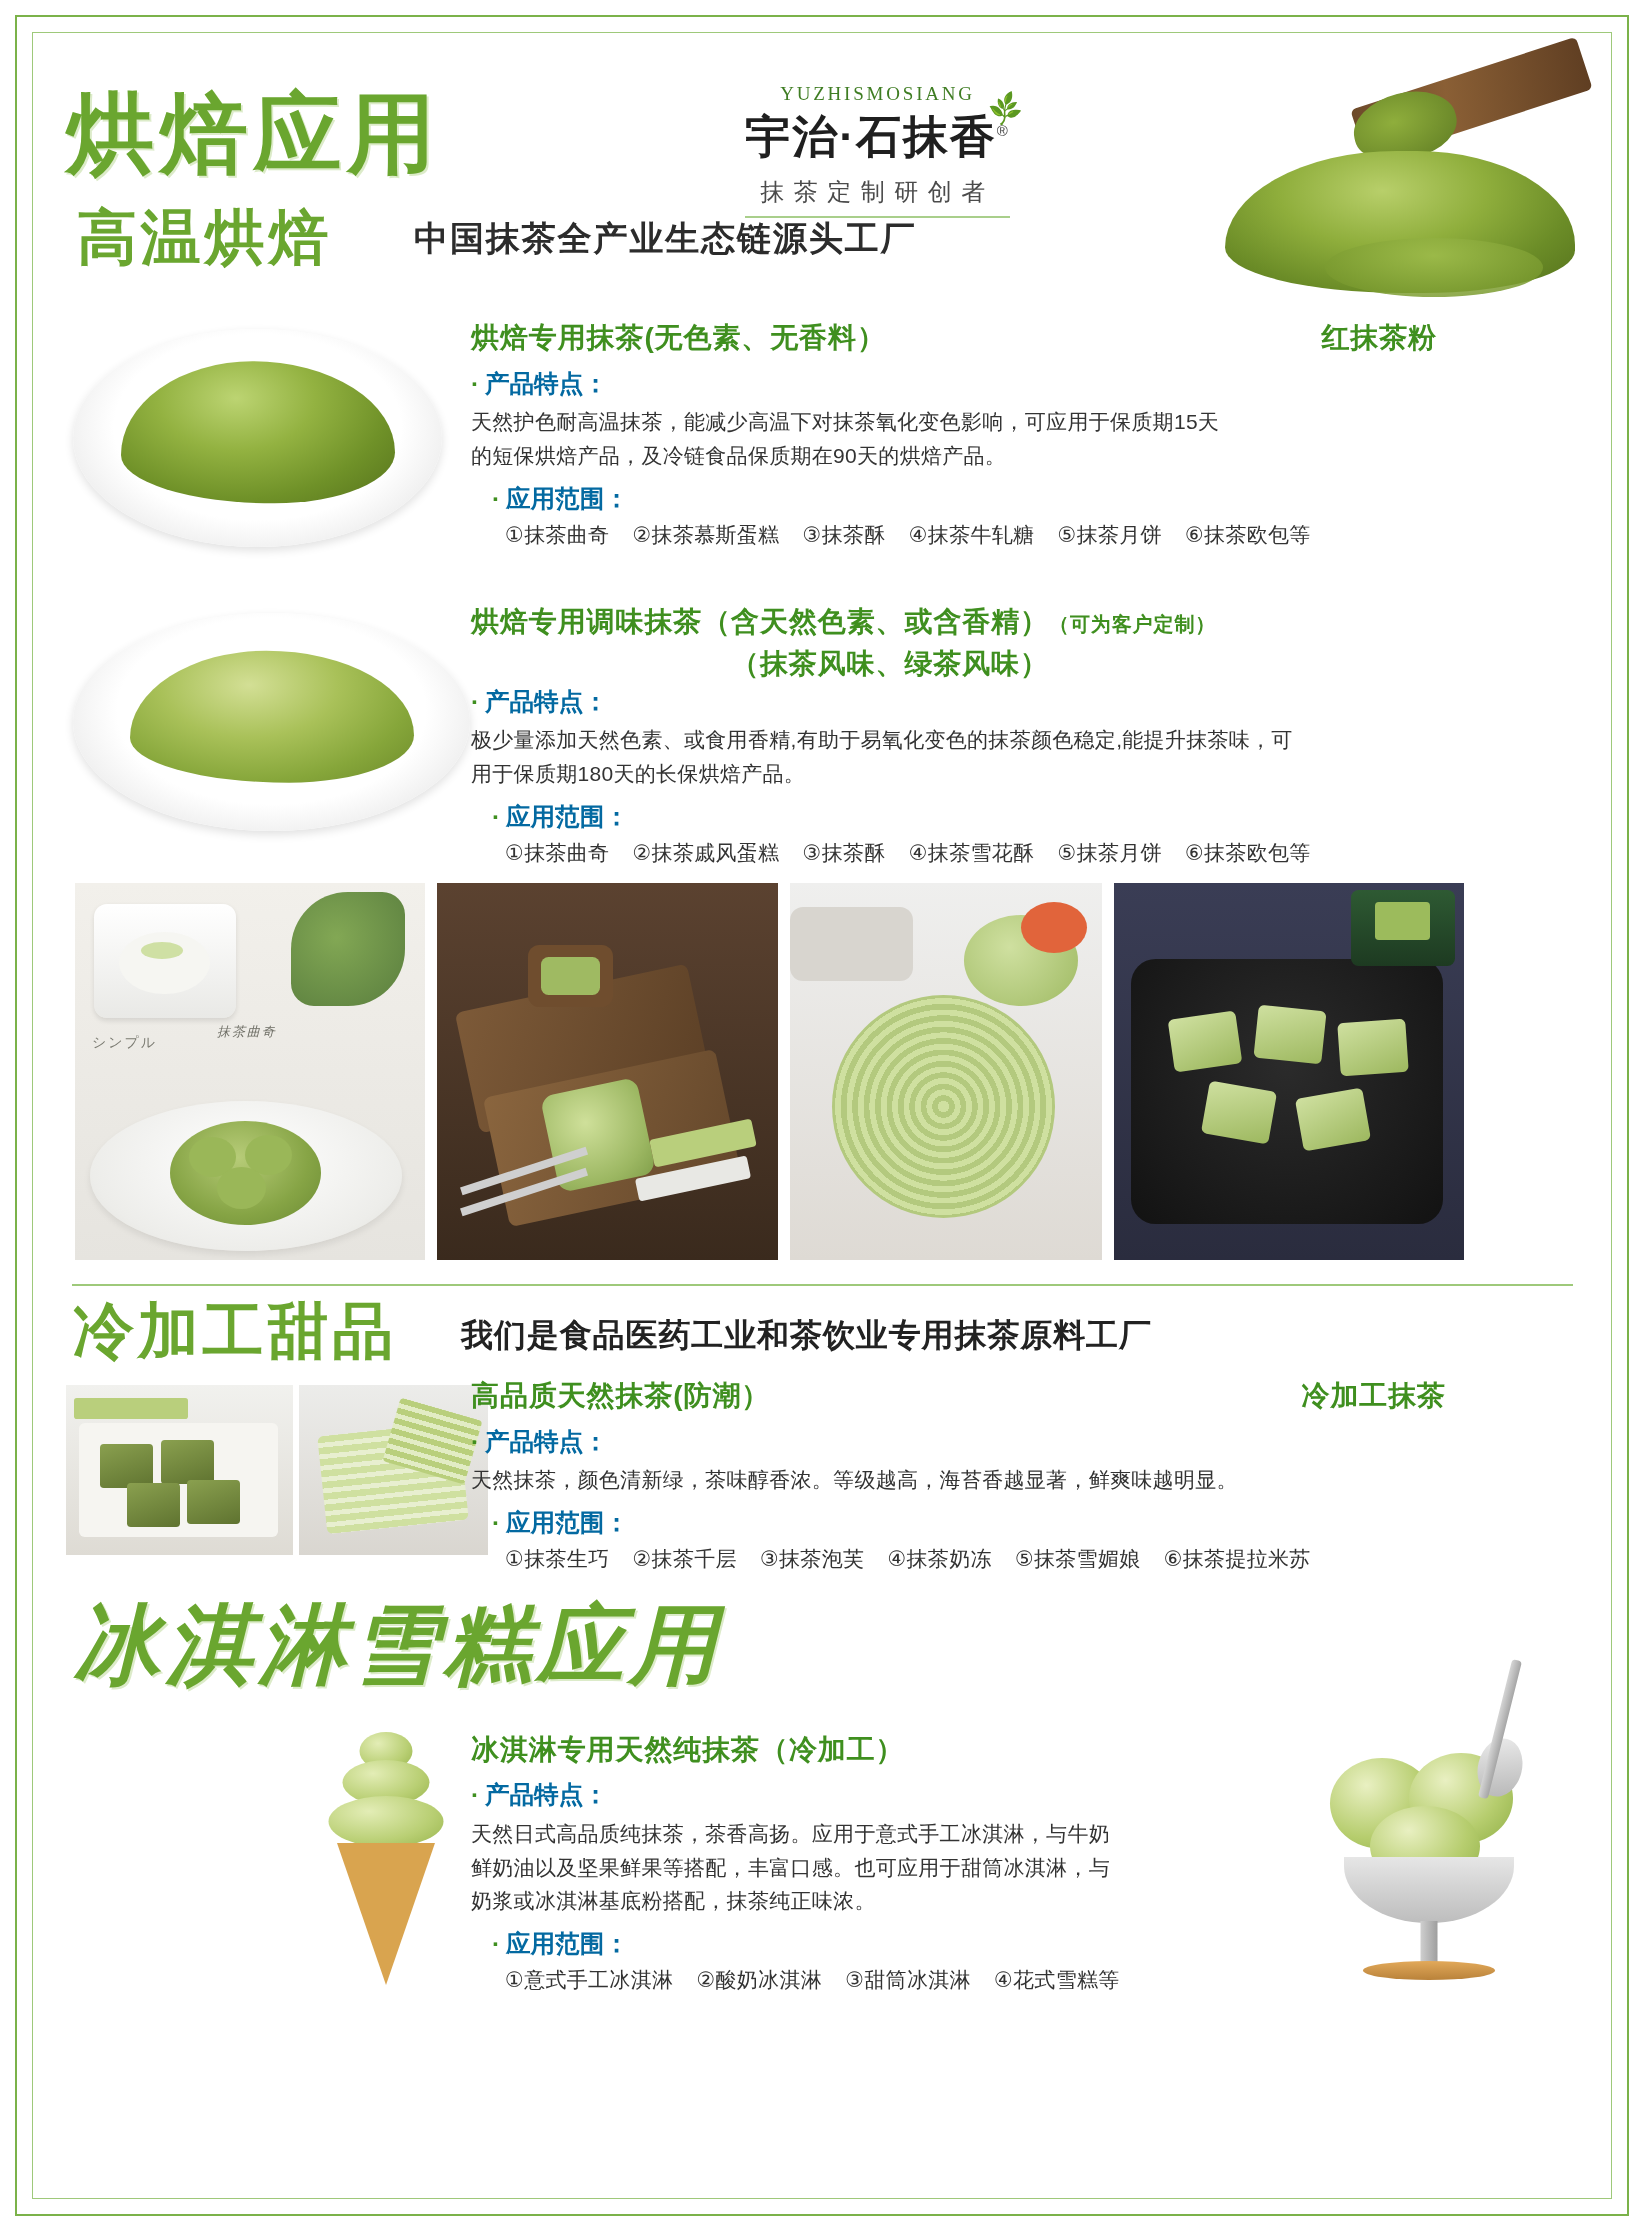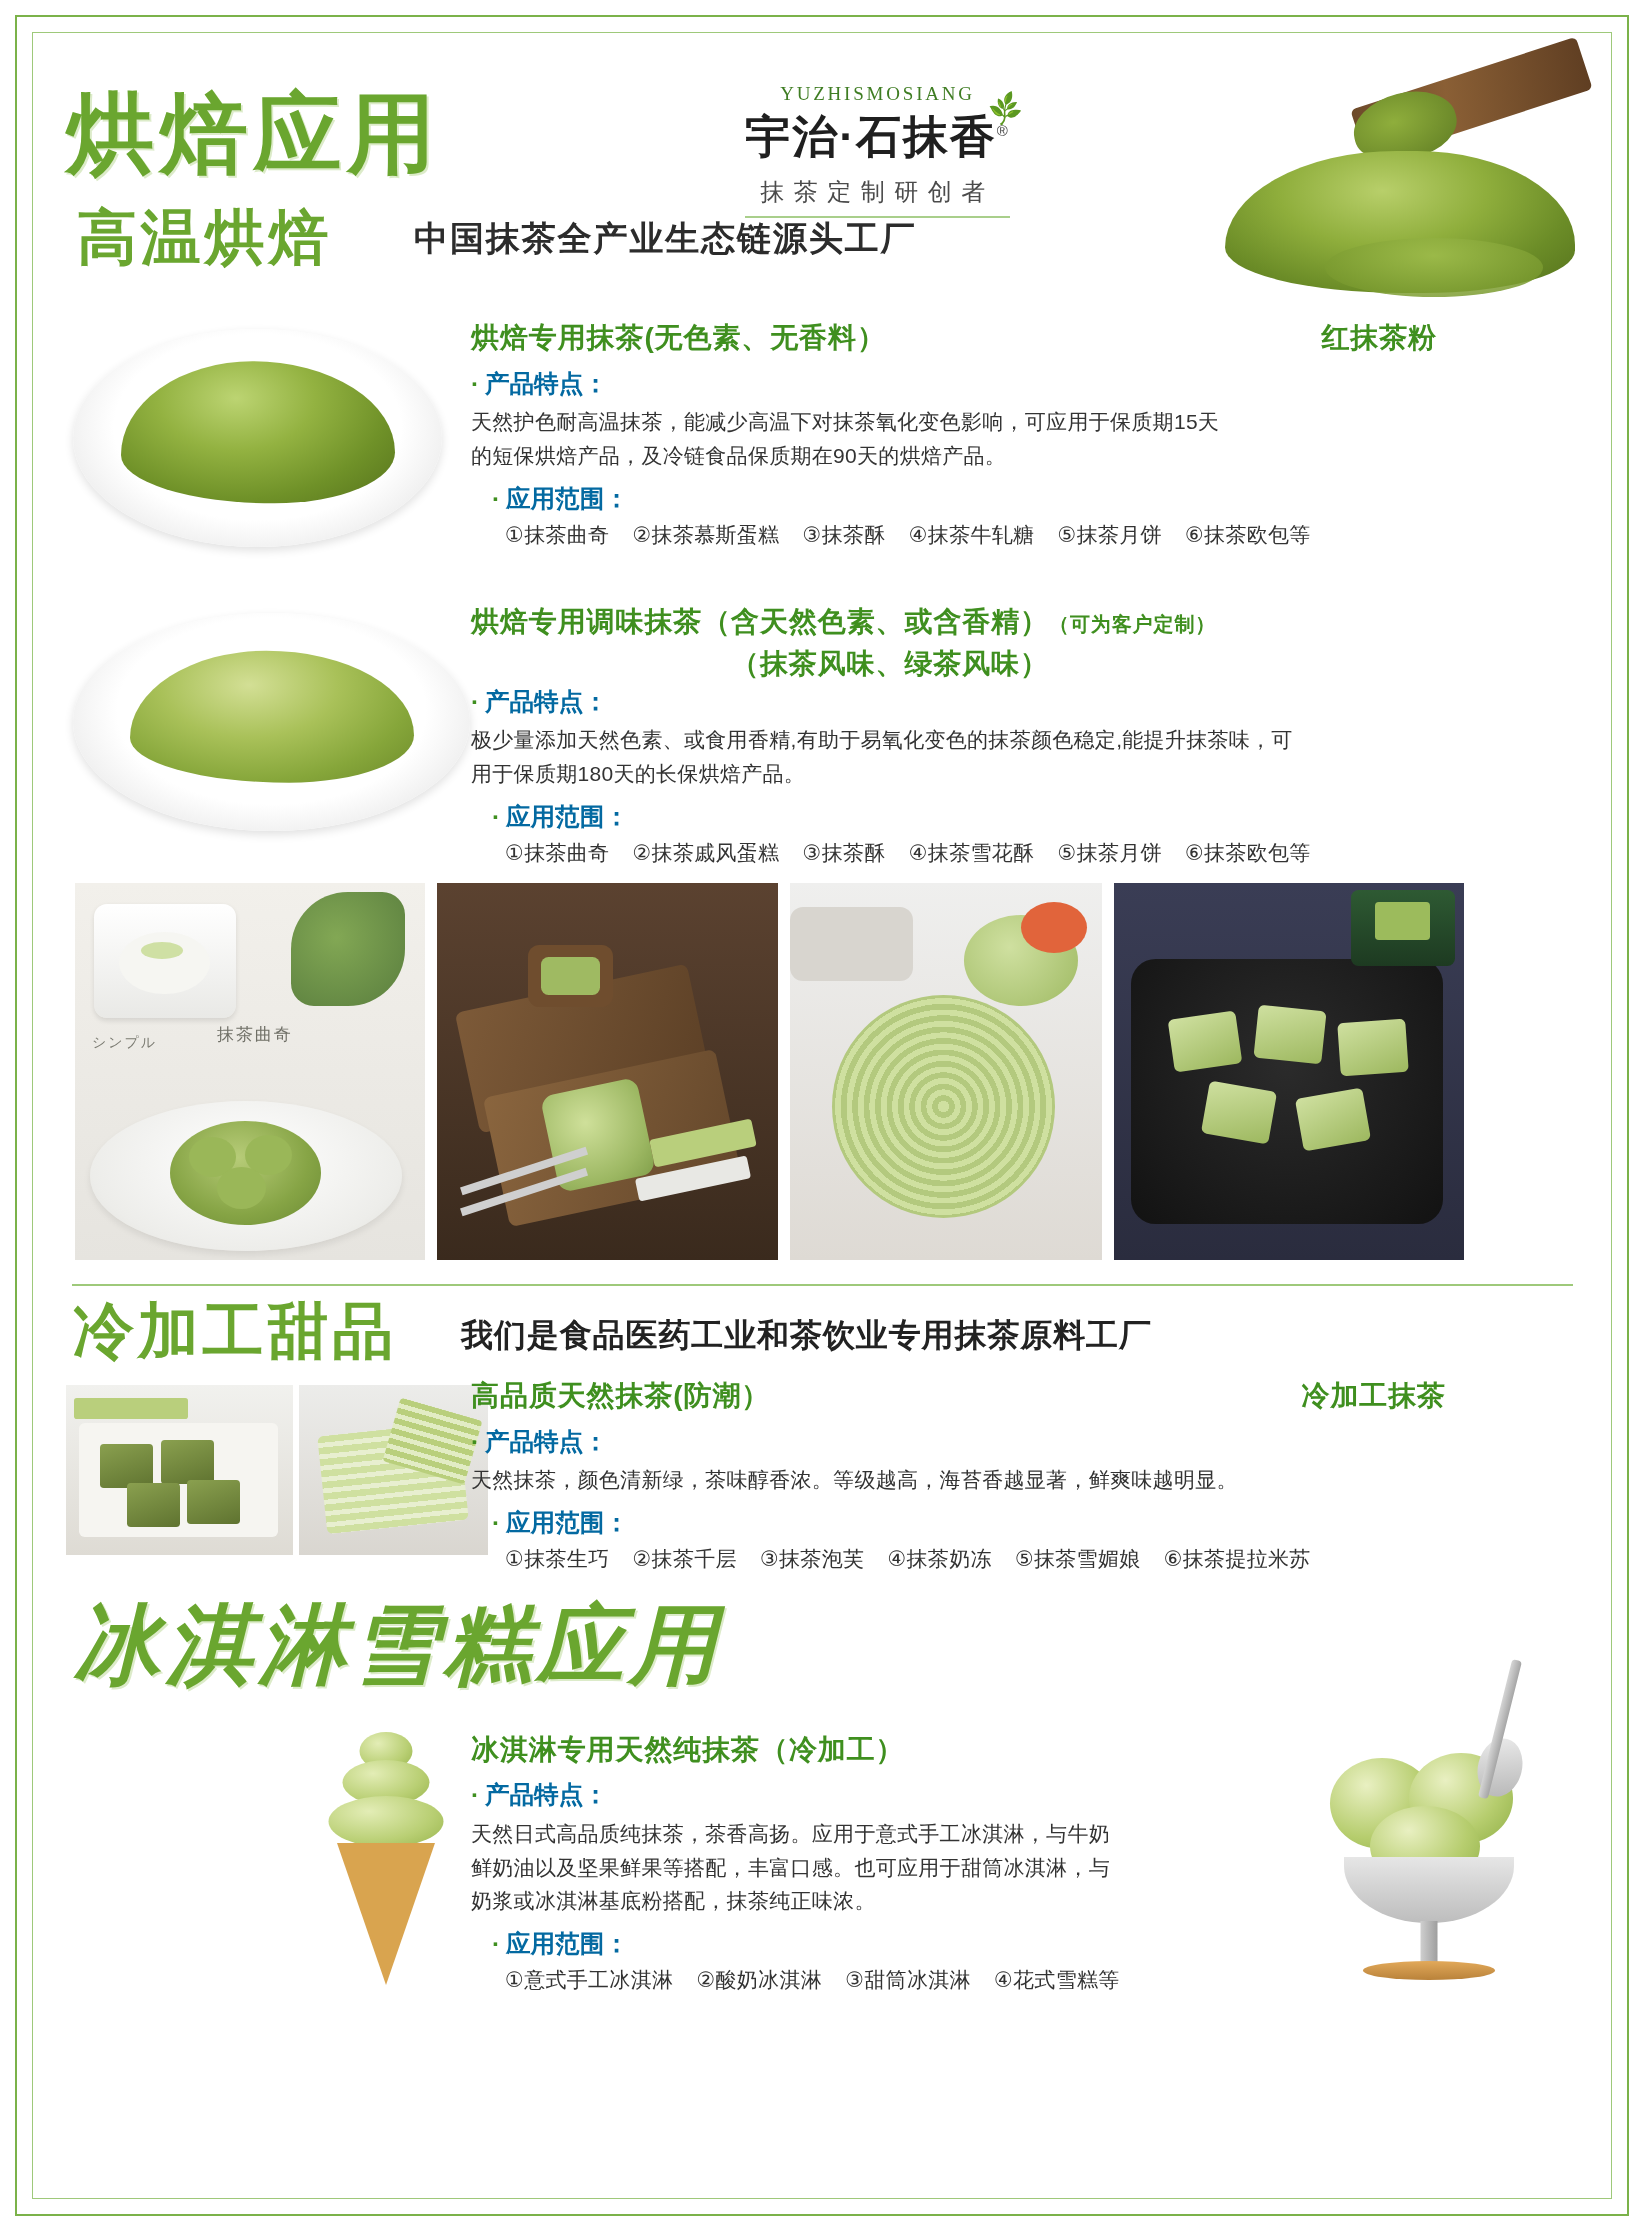--- a/index.html
+++ b/index.html
@@ -292,21 +292,21 @@
         <div style="position:absolute;left:19px;top:21px;width:142px;height:114px;border-radius:13.2px;background:linear-gradient(180deg,#ffffff,#e9e9e6);box-shadow:0 2.8px 5.7px rgba(0,0,0,.1);"></div>
         <div style="position:absolute;left:44px;top:49px;width:91px;height:62px;border-radius:50%;background:#f6f6f2;"></div>
         <div style="position:absolute;left:66px;top:59px;width:42px;height:17px;border-radius:50%;background:#cfe0a4;"></div>
         <div style="position:absolute;left:216px;top:9.5px;width:114px;height:114px;background:radial-gradient(circle at 40% 40%,#6f9b3a,#3f6a20);border-radius:50% 20% 50% 20%;opacity:.85;"></div>
         <div style="position:absolute;left:15px;top:218px;width:312px;height:150px;border-radius:50%;background:radial-gradient(ellipse at 50% 40%,#ffffff,#ededea 70%,#dcdcd7 100%);box-shadow:0 3.8px 7.6px rgba(0,0,0,.08);"></div>
         <div style="position:absolute;left:95px;top:238px;width:151px;height:104px;border-radius:50%;background:radial-gradient(ellipse at 45% 35%,#b7cc78,#86a445 60%,#6a8a33 100%);"></div>
         <div style="position:absolute;left:114px;top:254px;width:47px;height:40px;border-radius:50%;background:#9ab758;"></div>
         <div style="position:absolute;left:170px;top:252px;width:47px;height:40px;border-radius:50%;background:#9ab758;"></div>
         <div style="position:absolute;left:142px;top:284px;width:49px;height:42px;border-radius:50%;background:#9ab758;"></div>
         <div style="position:absolute;left:17px;top:151px;font-size:14px;color:#7b7b72;letter-spacing:1.9px;">シンプル</div>
-        <div style="position:absolute;left:142px;top:140px;font-size:17px;color:#6f6f66;letter-spacing:1.9px;">抹茶曲奇</div>
+        <div style="position:absolute;left:142px;top:140px;font-size:13px;color:#6f6f66;letter-spacing:1.9px;font-style:italic;">抹茶曲奇</div>
       </div>
 
       <div class="photo" style="width:341px;height:377px;background:linear-gradient(180deg,#5b4230,#3a2a1d);">
         <div style="position:absolute;left:28px;top:104px;width:237px;height:123px;background:linear-gradient(120deg,#7d5a38,#5c4026);transform:rotate(-12deg);border-radius:7.6px;"></div>
         <div style="position:absolute;left:57px;top:189px;width:237px;height:132px;background:linear-gradient(120deg,#8a653e,#64472b);transform:rotate(-12deg);border-radius:7.6px;"></div>
         <div style="position:absolute;left:112px;top:203px;width:98px;height:98px;border-radius:13.2px;background:radial-gradient(circle at 40% 35%,#cfe09a,#9cb762 70%,#82a04b 100%);transform:rotate(-12deg);"></div>
         <div style="position:absolute;left:91px;top:62px;width:85px;height:62px;border-radius:11.4px;background:#6f4d2e;"></div>
         <div style="position:absolute;left:104px;top:74px;width:59px;height:38px;border-radius:7.6px;background:#9fba62;"></div>
         <div style="position:absolute;left:199px;top:284px;width:114px;height:23px;background:#e8e8e4;border-radius:3.8px;transform:rotate(-12deg);"></div>
         <div style="position:absolute;left:214px;top:246px;width:104px;height:28px;background:#b9cf7c;border-radius:3.8px;transform:rotate(-12deg);"></div>

